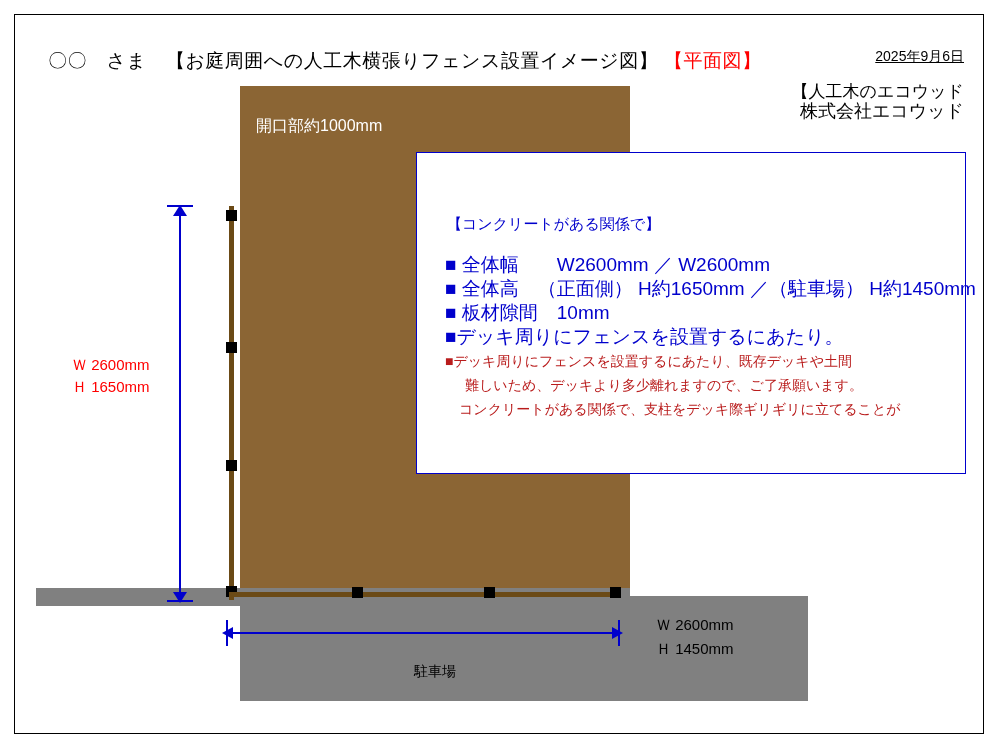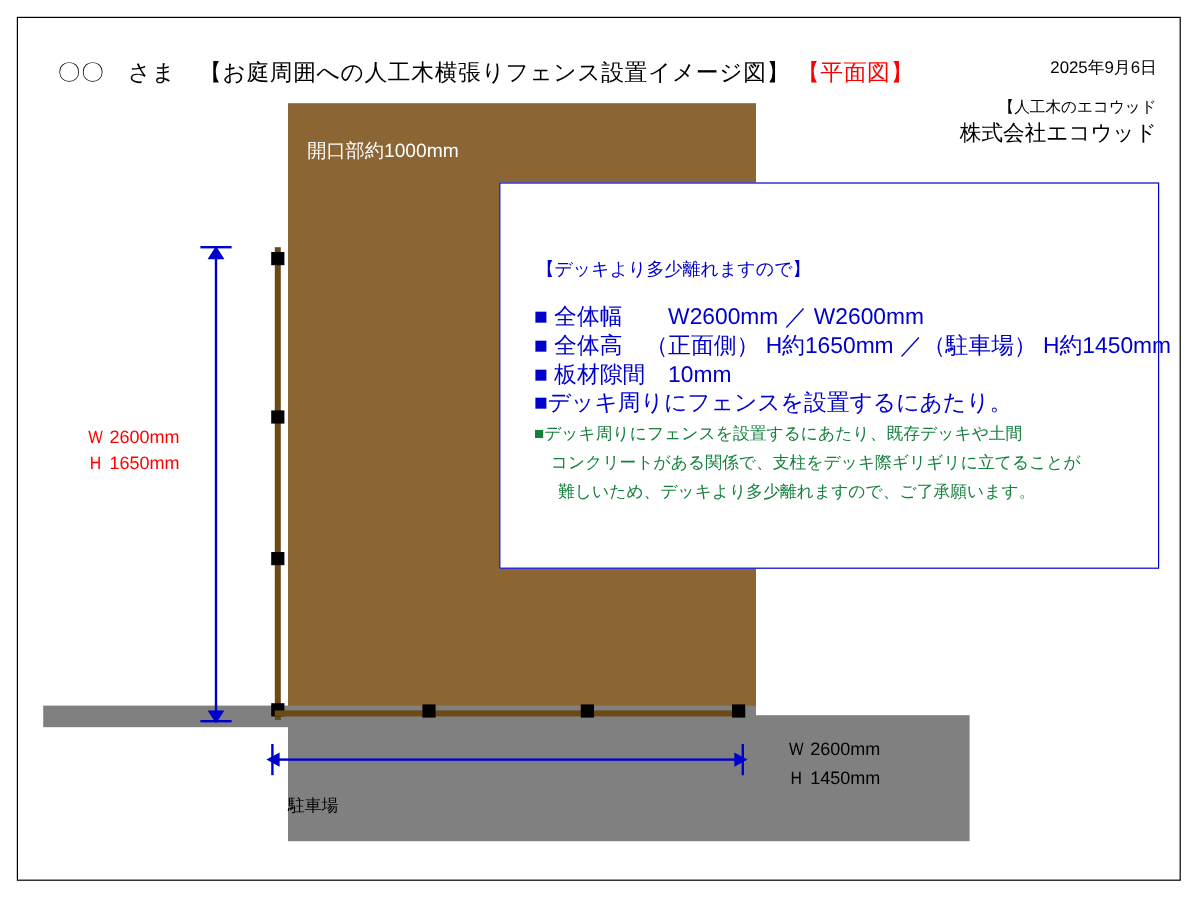--- a/index.html
+++ b/index.html
@@ -39,26 +39,27 @@
     color: #ff0000;
     font-family: Liberation Serif, serif;
   }
   .date-text {
     position: absolute;
     right: 36px;
     top: 48px;
     font-size: 14px;
     color: #000000;
     white-space: nowrap;
+    text-decoration: underline;
   }
   .company1 {
     position: absolute;
     right: 36px;
     top: 80px;
-    font-size: 13px;
+    font-size: 17px;
     color: #000000;
     white-space: nowrap;
   }
   .company2 {
     position: absolute;
     right: 36px;
     top: 99px;
     font-size: 18px;
     color: #000000;
     white-space: nowrap;
@@ -95,20 +96,21 @@
     top: 596px;
     width: 568px;
     height: 105px;
     background: #808080;
   }
   .parking-label {
     position: absolute;
     left: 240px;
     top: 663px;
     width: 390px;
+    text-align: center;
     font-size: 14px;
     color: #000000;
   }
 
   
   .fence-vert {
     position: absolute;
     left: 229px;
     top: 206px;
     width: 5px;
@@ -267,21 +269,21 @@
   }
   .spec-lines .li {
     white-space: nowrap;
   }
   .spec-note {
     position: absolute;
     left: 28px;
     top: 196px;
     width: 505px;
     font-size: 14px;
-    color: #15803d;
+    color: #b91c1c;
     line-height: 24px;
   }
   .spec-note .ln { white-space: nowrap; }
   .indent1 { padding-left: 14px; }
   .indent2 { padding-left: 20px; }
 </style>
 </head>
 <body>
 
 <div id="page">
@@ -329,27 +331,27 @@
   <div class="dim-vtick-r"></div>
   <div class="dim-hline"></div>
   <div class="arrow-left"></div>
   <div class="arrow-right"></div>
   <div class="dim-bottom-label">
     <div>Ｗ 2600mm</div>
     <div>Ｈ 1450mm</div>
   </div>
 
   <div class="spec-box">
-    <div class="spec-title">【デッキより多少離れますので】</div>
+    <div class="spec-title">【コンクリートがある関係で】</div>
     <div class="spec-lines">
       <div class="li">■ 全体幅　　W2600mm ／ W2600mm</div>
       <div class="li">■ 全体高　（正面側）  H約1650mm ／（駐車場）  H約1450mm</div>
       <div class="li">■ 板材隙間　10mm</div>
       <div class="li">■デッキ周りにフェンスを設置するにあたり。</div>
     </div>
     <div class="spec-note">
       <div class="ln">■デッキ周りにフェンスを設置するにあたり、既存デッキや土間</div>
+      <div class="ln indent2">難しいため、デッキより多少離れますので、ご了承願います。</div>
       <div class="ln indent1">コンクリートがある関係で、支柱をデッキ際ギリギリに立てることが</div>
-      <div class="ln indent2">難しいため、デッキより多少離れますので、ご了承願います。</div>
     </div>
   </div>
 
 </div>
 
 </body></html>

